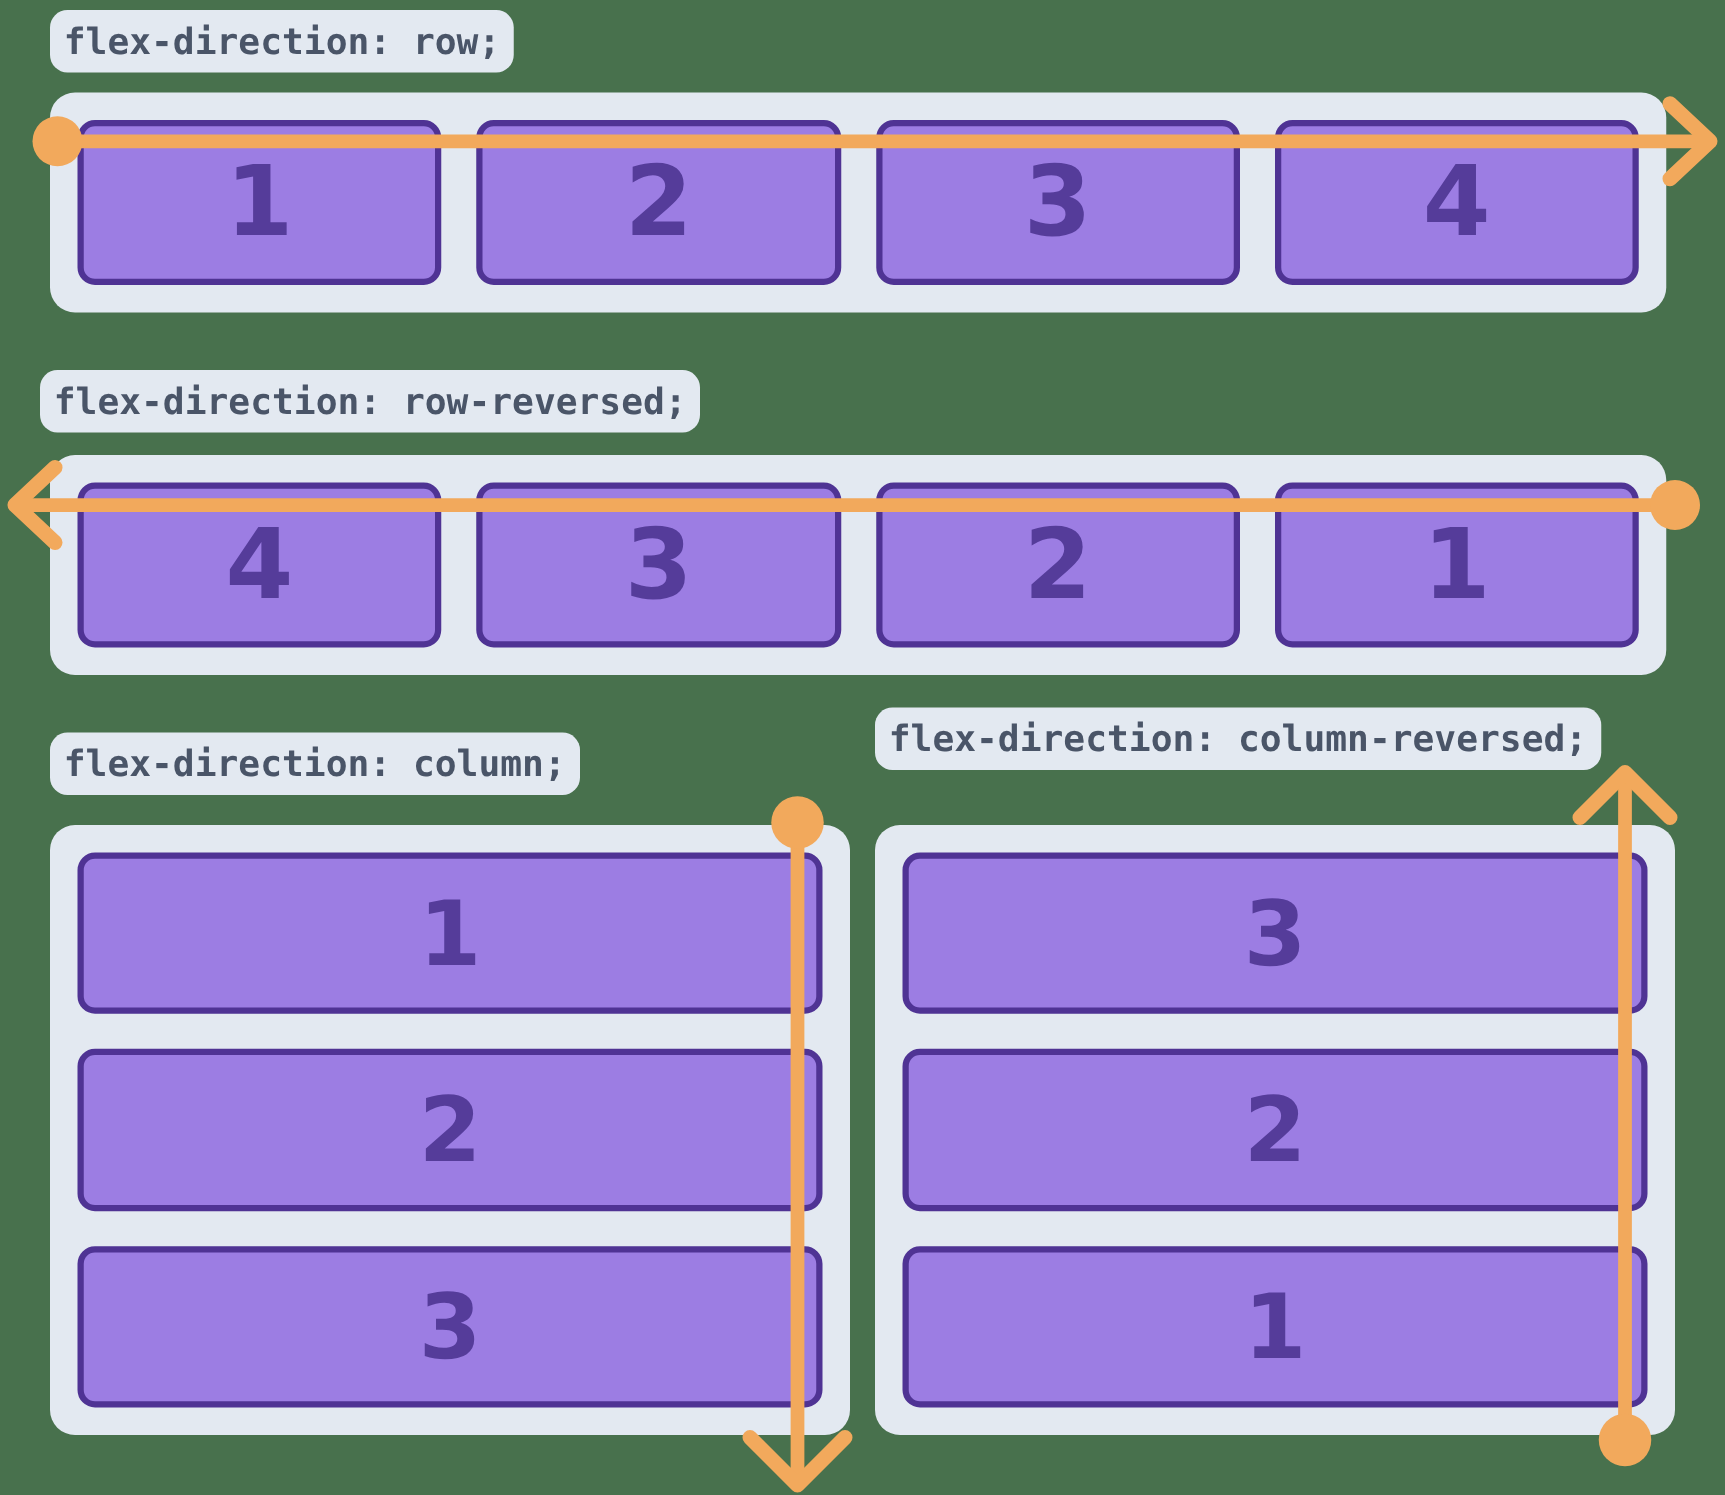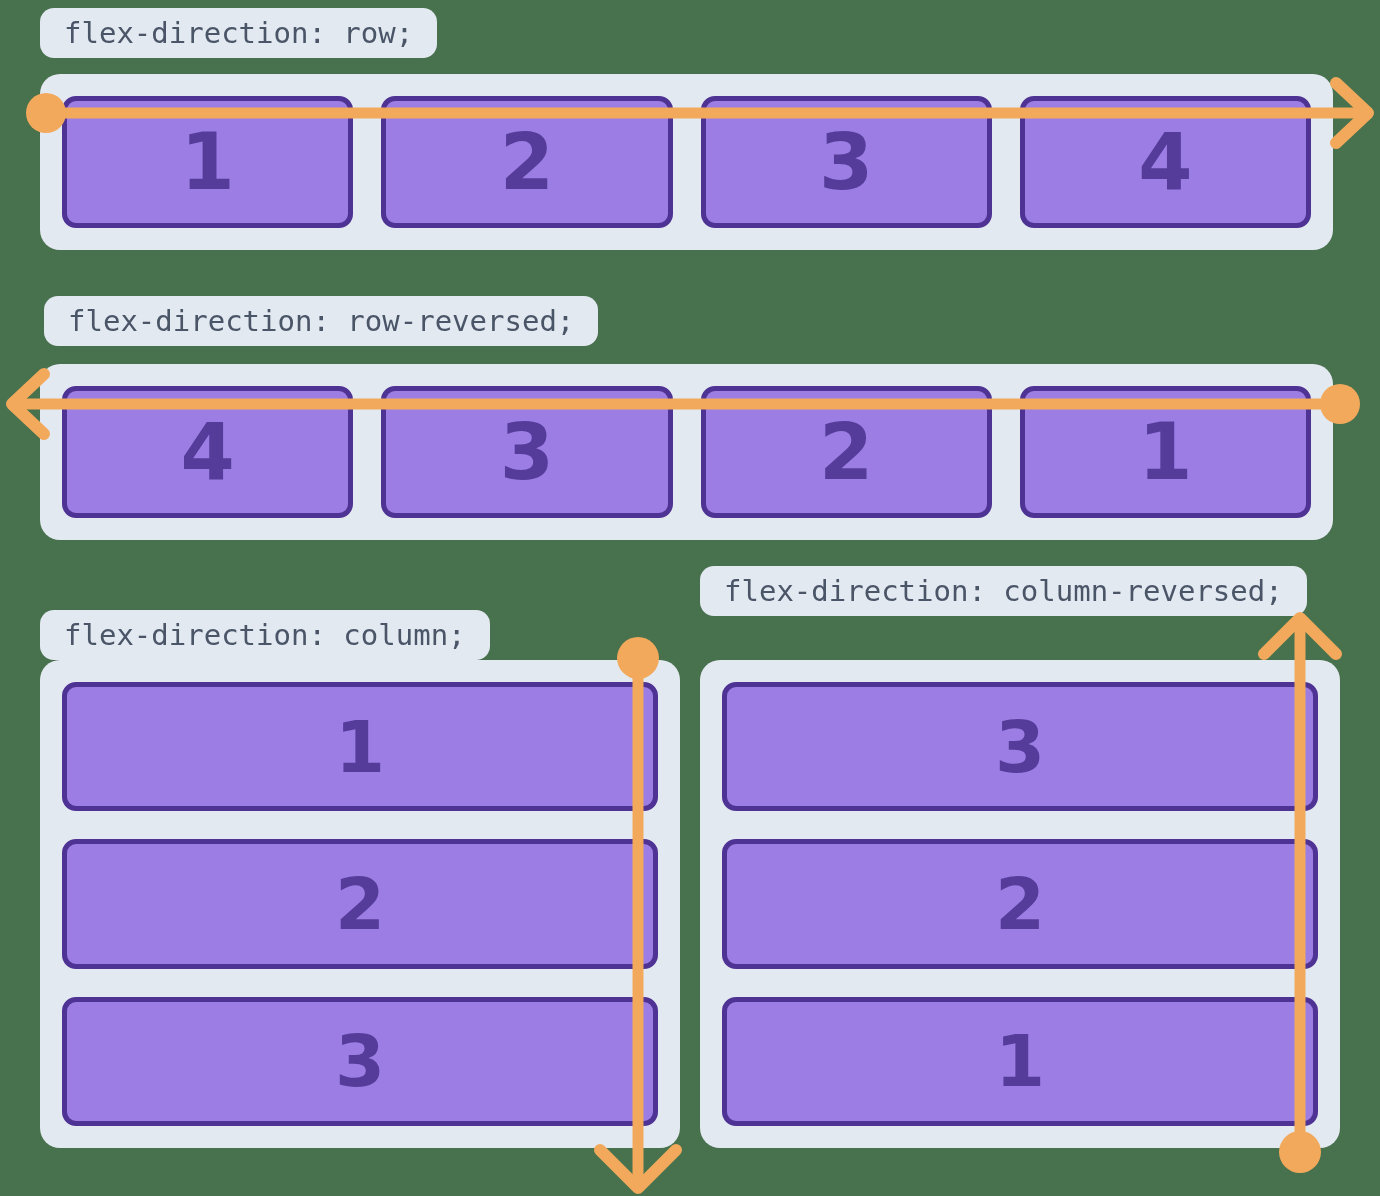--- a/index.html
+++ b/index.html
@@ -18,26 +18,26 @@
     width: 1380px;
     height: 1196px;
     background: var(--background);
     overflow: hidden;
     font-family: "DejaVu Sans", sans-serif;
   }
   .pill {
     position: absolute;
     height: 50px;
     line-height: 50px;
-    padding: 0 24px;
+    padding: 0 11px;
     border-radius: 14px;
     background: var(--panel);
     color: var(--label-text);
     font-family: "DejaVu Sans Mono", "Liberation Mono", monospace;
-    font-weight: normal;
+    font-weight: bold;
     font-size: 29px;
     white-space: pre;
     z-index: 1;
   }
   .panel {
     position: absolute;
     background: var(--panel);
     border-radius: 20px;
     display: flex;
     gap: 28px;
@@ -56,23 +56,23 @@
     justify-content: center;
     color: var(--number);
     font-weight: bold;
     font-size: 78px;
   }
   .panel.vertical .flex-box { font-size: 72px; }
 
   
   .pill-row        { left: 40px;  top: 8px;   }
   .panel-row       { left: 40px;  top: 74px;  width: 1293px; height: 176px; }
-  .pill-rowrev     { left: 44px;  top: 296px; }
+  .pill-rowrev     { left: 32px;  top: 296px; }
   .panel-rowrev    { left: 40px;  top: 364px; width: 1293px; height: 176px; }
-  .pill-col        { left: 40px;  top: 586px; margin-top: 24px; }
+  .pill-col        { left: 40px;  top: 586px; }
   .panel-col       { left: 40px;  top: 660px; width: 640px;  height: 488px; }
   .pill-colrev     { left: 700px; top: 566px; }
   .panel-colrev    { left: 700px; top: 660px; width: 640px;  height: 488px; }
 
   .arrow-overlay {
     position: absolute;
     inset: 0;
     width: 1380px;
     height: 1196px;
     z-index: 5;

